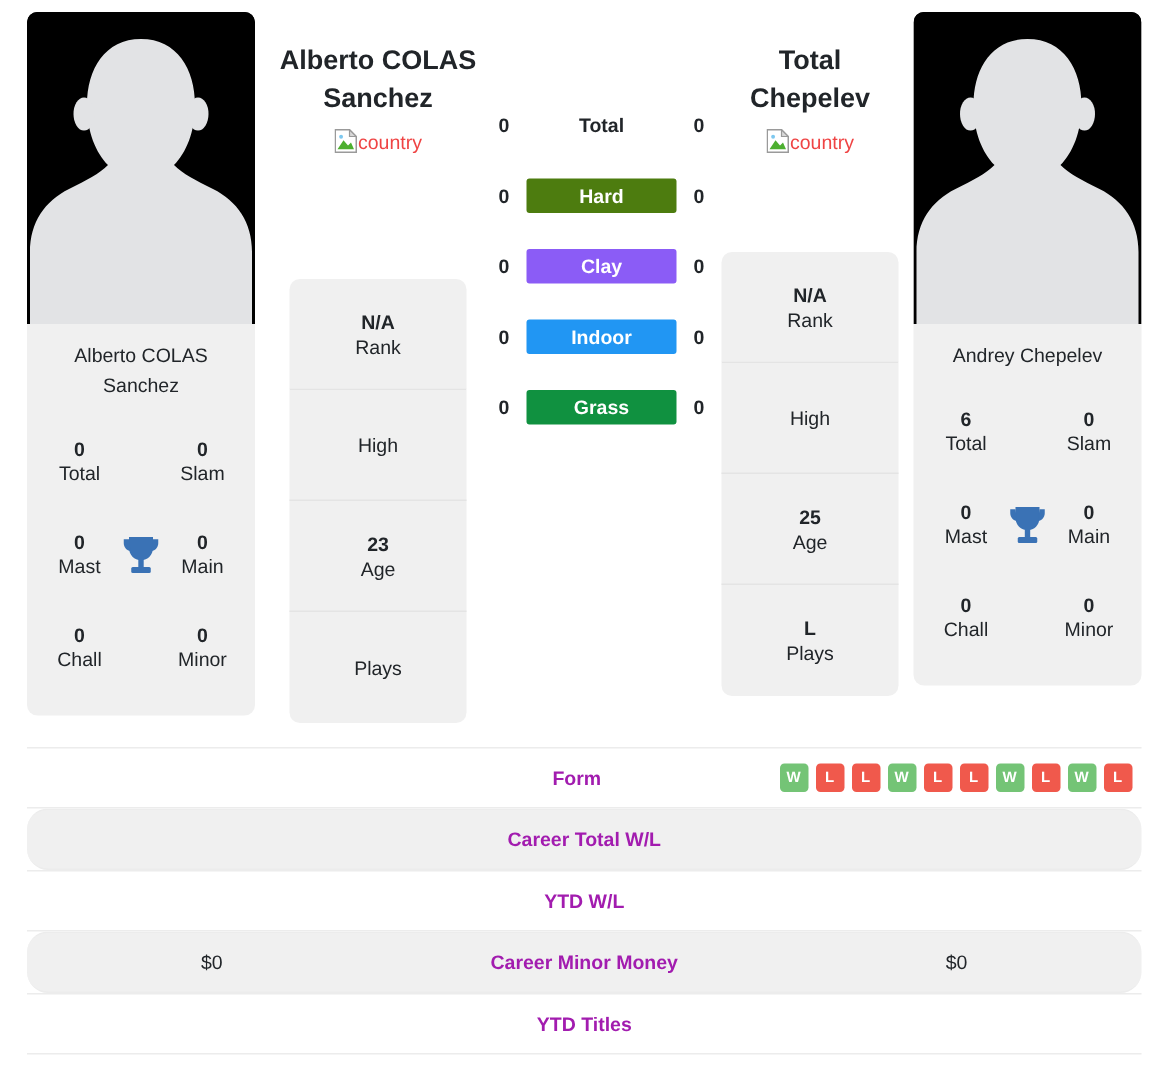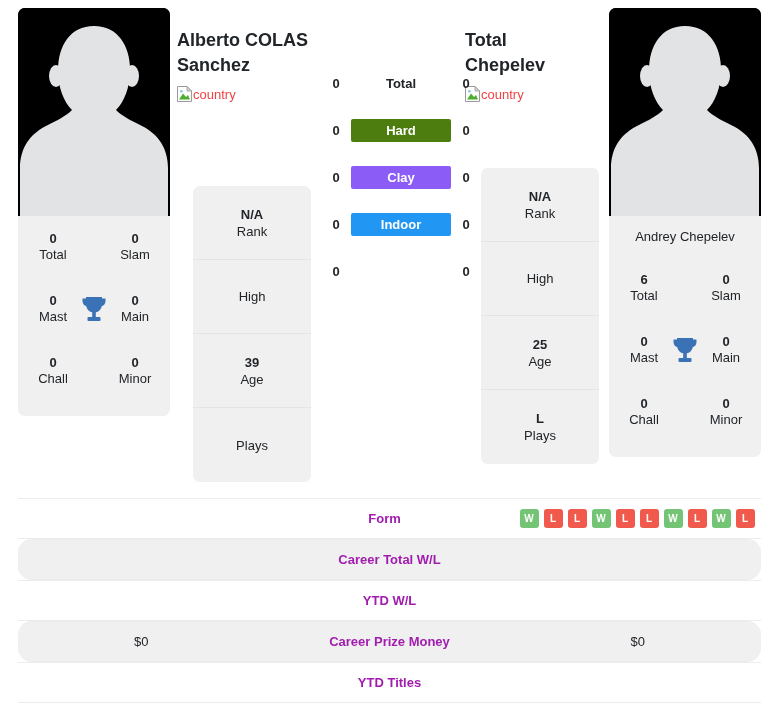--- a/index.html
+++ b/index.html
@@ -218,20 +218,21 @@
   .broken-img {
     width: 15px;
     height: 16px;
     flex: 0 0 15px;
   }
 
   .center-names {
     position: absolute;
     top: 28px;
     width: 150px;
+    text-align: center;
   }
   .center-names.left  { left: 177px; }
   .center-names.right { left: 465px; }
   .center-names .nm {
     font-size: 18px;
     font-weight: bold;
     line-height: 25px;
     color: #212529;
   }
   .center-names .ctry { margin-top: 8px; }
@@ -243,20 +244,21 @@
 
   <div class="player-card left">
     <div class="avatar">
       <svg viewBox="0 0 152 208" preserveAspectRatio="xMidYMax meet" aria-hidden="true">
         <rect x="0" y="0" width="152" height="208" fill="#000000"></rect>
         <path d="M76 18 C 52 18 40 38 40 62 C 40 80 46 94 54 102 C 48 108 40 112 28 118 C 12 126 2 140 2 160 L 2 208 L 150 208 L 150 160 C 150 140 140 126 124 118 C 112 112 104 108 98 102 C 106 94 112 80 112 62 C 112 38 100 18 76 18 Z" fill="#e2e3e5"></path>
         <ellipse cx="38" cy="68" rx="7" ry="11" fill="#e2e3e5"></ellipse>
         <ellipse cx="114" cy="68" rx="7" ry="11" fill="#e2e3e5"></ellipse>
       </svg>
     </div>
+    <div class="player-name">Alberto COLAS Sanchez</div>
     <div class="title-grid">
       <div class="title-row">
         <div class="title-cell">
           <span class="title-val">0</span>
           <span class="title-lbl">Total</span>
         </div>
         <div class="title-cell">
           <span class="title-val">0</span>
           <span class="title-lbl">Slam</span>
         </div>
@@ -385,21 +387,21 @@
   <div class="info-col left">
     <div class="info-cell">
       <div class="info-val">N/A</div>
       <div class="info-lbl">Rank</div>
     </div>
     <div class="info-cell">
 
       <div class="info-lbl">High</div>
     </div>
     <div class="info-cell">
-      <div class="info-val">39</div>
+      <div class="info-val">23</div>
       <div class="info-lbl">Age</div>
     </div>
     <div class="info-cell">
 
       <div class="info-lbl">Plays</div>
     </div>
   </div>
 
   <div class="info-col right">
     <div class="info-cell">
@@ -436,20 +438,21 @@
       <span class="surface-badge" style="background:#8b5cf6">Clay</span>
       <span class="surface-num">0</span>
     </div>
     <div class="surface-row">
       <span class="surface-num">0</span>
       <span class="surface-badge" style="background:#2196f3">Indoor</span>
       <span class="surface-num">0</span>
     </div>
     <div class="surface-row">
       <span class="surface-num">0</span>
+      <span class="surface-badge" style="background:#109140">Grass</span>
       <span class="surface-num">0</span>
     </div>
   </div>
 </div>
 
 <div class="rows">
 
   <div class="stat-row plain">
     <div class="stat-side"></div>
     <div class="stat-label">Form</div>
@@ -474,21 +477,21 @@
   </div>
 
   <div class="stat-row plain">
     <div class="stat-side"></div>
     <div class="stat-label">YTD W/L</div>
     <div class="stat-side"></div>
   </div>
 
   <div class="stat-row shaded">
     <div class="stat-side">$0</div>
-    <div class="stat-label">Career Prize Money</div>
+    <div class="stat-label">Career Minor Money</div>
     <div class="stat-side">$0</div>
   </div>
 
   <div class="stat-row plain">
     <div class="stat-side"></div>
     <div class="stat-label">YTD Titles</div>
     <div class="stat-side"></div>
   </div>
 </div>
 

